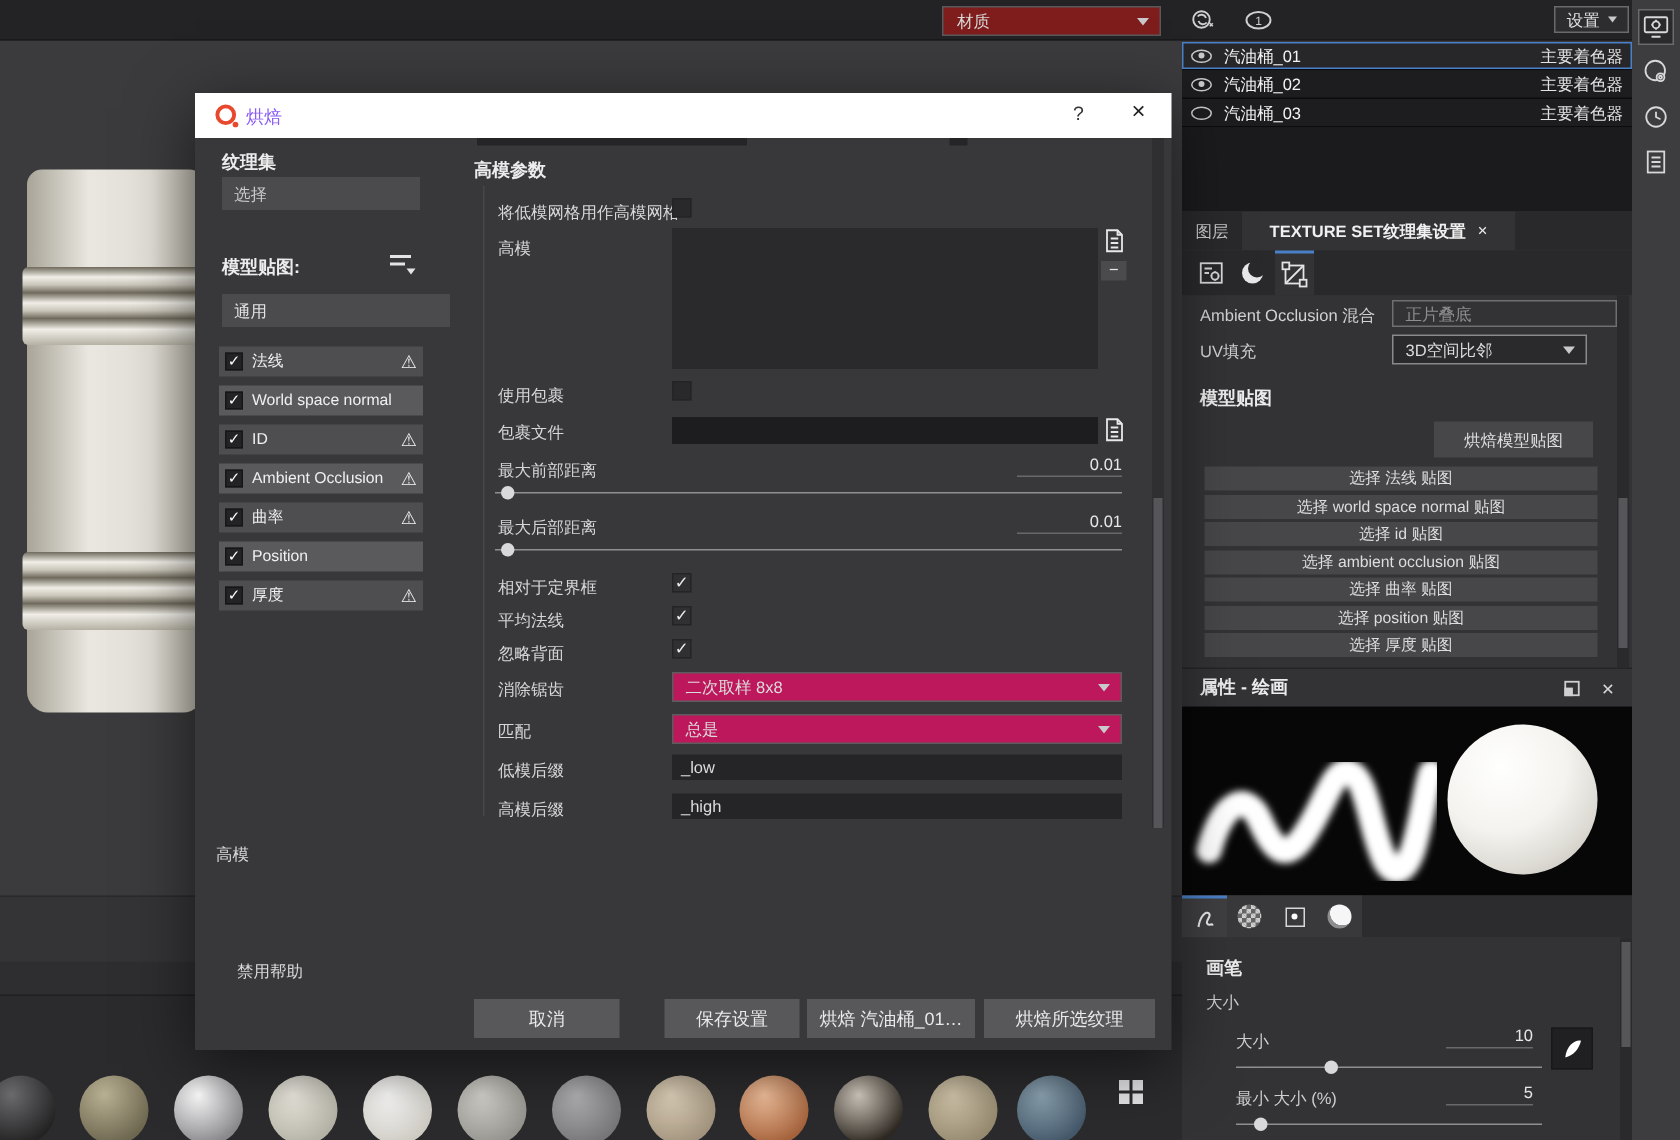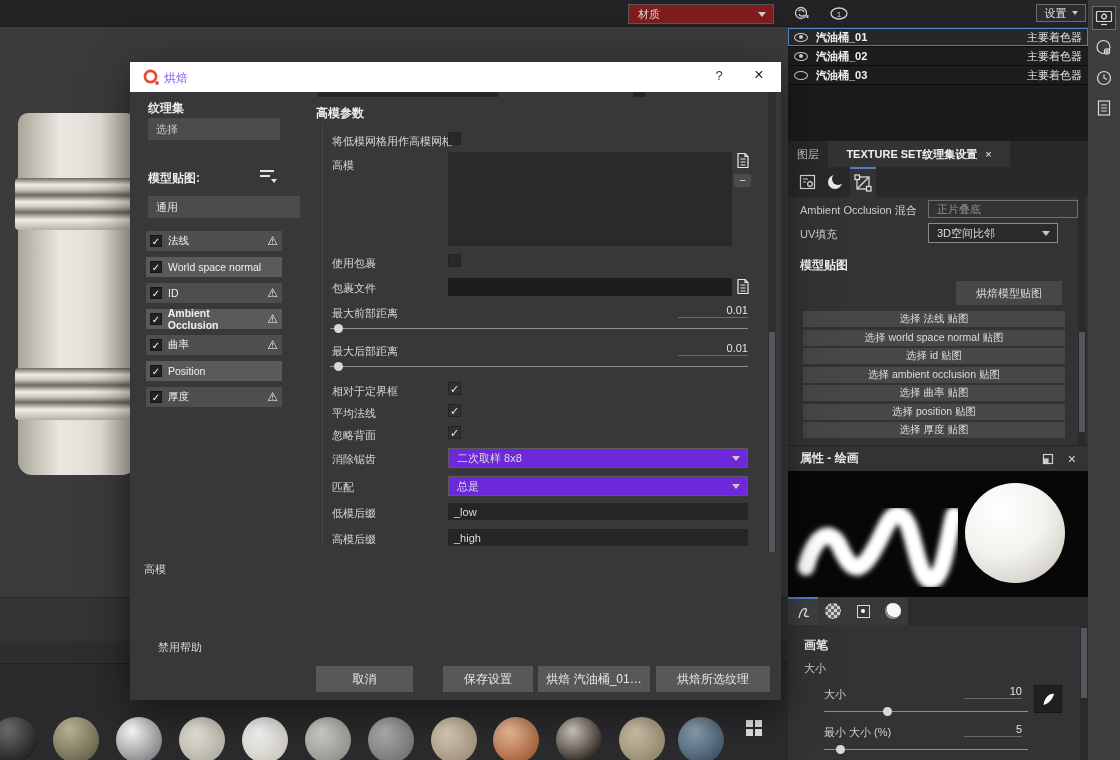--- a/index.html
+++ b/index.html
@@ -42,38 +42,38 @@
   .dlg-help{position:absolute;left:580px;top:6px;width:18px;height:18px;text-align:center;font-size:13px;color:#333}
   .dlg-close{position:absolute;left:618px;top:4px;width:22px;height:22px;text-align:center;font-size:16px;color:#222}
   .lp-box{background:#4b4b4e;color:#c9c9cb;padding-left:8px;display:flex;align-items:center}
   .map-row{position:absolute;left:16px;width:136px;height:20px;background:#4e4e51;display:flex;align-items:center;padding:0 4px;gap:6px;color:#f0f0f0}
   .map-row.alt{background:#5a5a5d}
   .cb{width:12px;height:12px;background:#232325;border:1px solid #161618;color:#fff;font-size:10px;line-height:11px;text-align:center}
   .warn{margin-left:auto;color:#f4f4f4;font-size:12px;line-height:1}
   .indent-line{left:192px;top:62px;width:1px;height:420px;background:#47474a}
   .chk{width:13px;height:13px;background:#303033;border:1px solid #242427;color:#ececec;font-size:11px;line-height:12px;text-align:center}
   .chk.off{background:#29292c}
-  .dd{position:absolute;background:#6d28d9;border:1px solid #5c5c5f;color:#dcdcdc;padding:0 20px 0 8px;display:flex;align-items:center}
+  .dd{position:absolute;background:#be185d;border:1px solid #5c5c5f;color:#dcdcdc;padding:0 20px 0 8px;display:flex;align-items:center}
   .dd.disabled{background:transparent;border-color:#6f6f72;color:#8e8e90}
   .dd.disabled:after{display:none}
   .tf{position:absolute;background:#252528;color:#dcdcdc;padding:0 6px;display:flex;align-items:center}
   .darkfield{position:absolute;background:#1d1d1f}
   .slider{position:absolute;height:9px}
   .slider .track{position:absolute;left:0;right:0;top:4px;height:1px;background:#8f8f92}
   .slider .handle{position:absolute;top:0;width:9px;height:9px;border-radius:50%;background:#d9d9db}
   .val{position:absolute;text-align:right;border-bottom:1px solid #68686b;color:#e6e6e6;padding-bottom:1px}
   .dlg-btn{position:absolute;height:26px;background:#58585b;color:#e9e9e9;font-size:12px;display:flex;align-items:center;justify-content:center}
   .clip-chip{left:188px;top:30px;width:180px;height:5px;background:#252528}
   .sbar{position:absolute;background:#2f2f32}
   .sthumb{position:absolute;background:#56565a}
 
   
   .ts-row{position:absolute;left:788px;width:300px;height:19px;background:#1d1d1f;border-bottom:1px solid #0c0c0e;display:flex;align-items:center;padding:0 6px;gap:8px}
   .ts-row.sel{background:#27272a;box-shadow:inset 0 0 0 1px var(--accent)}
-  .ts-row .nm{font-weight:bold;color:#f2f2f2}
+  .ts-row .nm{font-weight:normal;color:#f2f2f2}
   .ts-row .sh{margin-left:auto;color:#e3e3e3}
   .eye{width:14px;height:9px;border:1px solid #c9c9cb;border-radius:50%;position:relative;flex:none}
   .eye.on:after{content:"";position:absolute;left:4px;top:1.5px;width:4px;height:4px;border-radius:50%;background:#c9c9cb}
   .gap-dark{left:788px;top:85px;width:300px;height:56px;background:#1b1b1d}
   .tabbar{left:788px;top:141px;width:300px;height:26px;background:#29292c}
   .tab{position:absolute;top:0;height:26px;display:flex;align-items:center;justify-content:center;gap:8px;color:#c9c9cb}
   .tab.active{background:#333336;color:#f0f0f0;font-weight:bold}
   .iconrow{left:788px;top:167px;width:300px;height:30px;background:#29292c}
   .icobtn{position:absolute;top:0;width:26px;height:30px;display:flex;align-items:center;justify-content:center}
   .icobtn.sel{background:#333336;border-top:2px solid var(--accent)}
@@ -345,21 +345,21 @@
           <div class="cb">✓</div>
           <div style="font-size: 10.5px;">World space normal</div>
         </div>
         <div class="map-row" style="top: 221px;">
           <div class="cb">✓</div>
           <div style="font-size: 10.5px;">ID</div>
           <div class="warn">⚠</div>
         </div>
         <div class="map-row alt" style="top: 247px;">
           <div class="cb">✓</div>
-          <div style="font-size: 10.5px; font-weight: bold;">Ambient Occlusion</div>
+          <div style="font-size: 10.5px;">Ambient Occlusion</div>
           <div class="warn">⚠</div>
         </div>
         <div class="map-row" style="top: 273px;">
           <div class="cb">✓</div>
           <div style="font-size: 10.5px;">曲率</div>
           <div class="warn">⚠</div>
         </div>
         <div class="map-row alt" style="top: 299px;">
           <div class="cb">✓</div>
           <div style="font-size: 10.5px;">Position</div>

